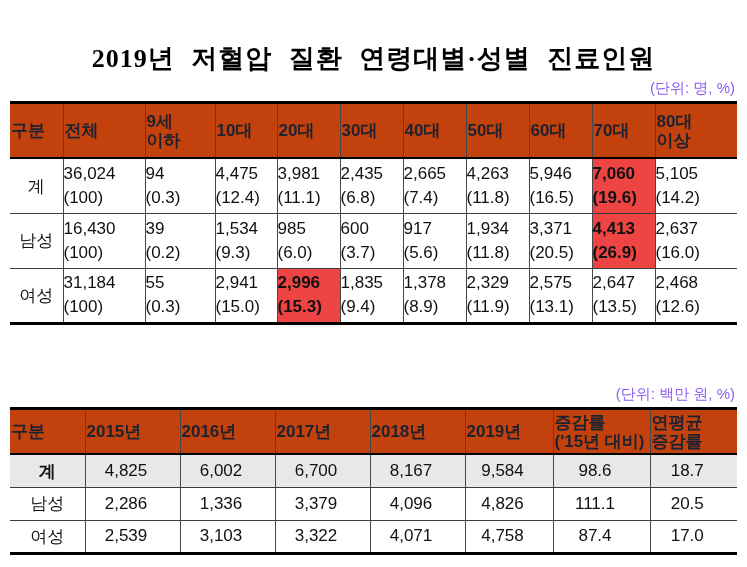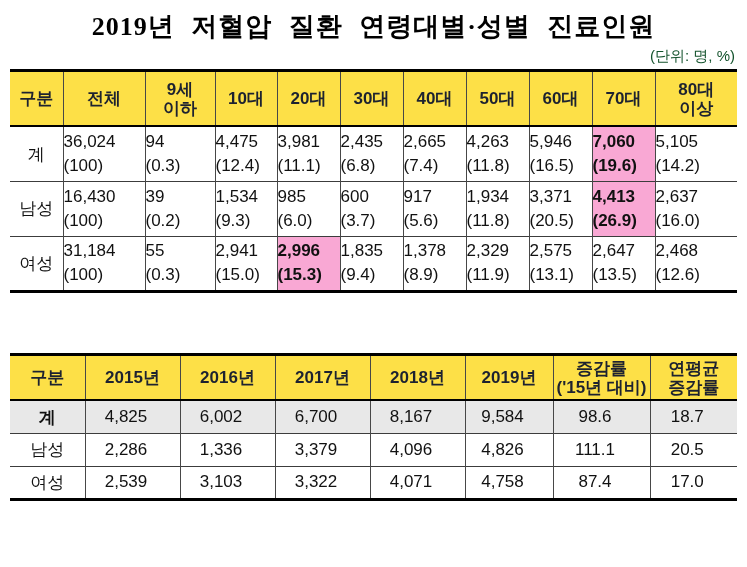--- a/index.html
+++ b/index.html
@@ -5,78 +5,78 @@
   html, body {
     margin: 0;
     padding: 0;
     background: #ffffff;
     width: 747px;
     height: 567px;
     overflow: hidden;
     font-family: "Liberation Sans", sans-serif;
     color: #111111;
   }
-  .page { padding: 12px 10px 4px 10px; }
+  .page { padding: 12px 10px 4px 10px; margin-top: 32px; }
 
   .doc-title {
     font-family: "Liberation Serif", serif;
     font-weight: 700;
     font-size: 26px;
     line-height: 1.15;
     text-align: center;
     color: #000000;
     margin: 0 0 5px 0;
     letter-spacing: 1px;
     word-spacing: 9px;
   }
   .unit-line {
     text-align: right;
     font-size: 15px;
-    color: #14532d;
+    color: #8b5cf6;
     margin: 0 0 3px 0;
     padding-right: 2px;
   }
 
   table {
     width: 727px;
     border-collapse: collapse;
     table-layout: fixed;
     border-top: 3px solid #000000;
     border-bottom: 3px solid #000000;
   }
   th, td { vertical-align: middle; }
   th {
-    background: #fde047;
+    background: #c2410c;
     font-weight: 700;
     font-size: 17px;
     color: #1d2230;
     white-space: pre-line;
     line-height: 1.12;
-    text-align: center;
+    text-align: left;
   }
   
   th + th, td + td { border-left: 1px solid #474747; }
   thead th { border-bottom: 2px solid #000000; }
   tbody tr + tr td { border-top: 1px solid #3c3c3c; }
 
   
   .t1 thead tr { height: 56px; }
   .t1 tbody tr { height: 55px; }
   .t1 td {
     text-align: left;
     padding: 0 6px 0 0;
     font-size: 17px;
   }
   .t1 td .v, .t1 td .p { display: block; line-height: 24px; }
   .t1 td.row-label {
     text-align: center;
     padding: 0;
     font-size: 17px;
   }
-  .t1 td.hl { background: #f9a8d4; font-weight: 700; }
+  .t1 td.hl { background: #ef4444; font-weight: 700; }
 
   
   .t2 thead tr { height: 46px; }
   .t2 tbody tr { height: 33px; }
   .t2 td {
     font-size: 17px;
     text-align: center;
     padding: 0 13px 0 0;
   }
   .t2 td.row-label { text-align: center; padding: 0; }
@@ -253,20 +253,21 @@
           <td>
               <span class="v">2,468</span>
               <span class="p">(12.6)</span>
             </td>
         </tr>
       </tbody>
     </table>
   </div>
 
   <div class="section2">
+    <div class="unit-line">(단위: 백만 원, %)</div>
 
     <table class="t2">
       <colgroup>
         <col style="width:75px">
           <col style="width:95px">
           <col style="width:95px">
         <col style="width:95px">
           <col style="width:95px">
           <col style="width:88px">
         <col style="width:97px">

